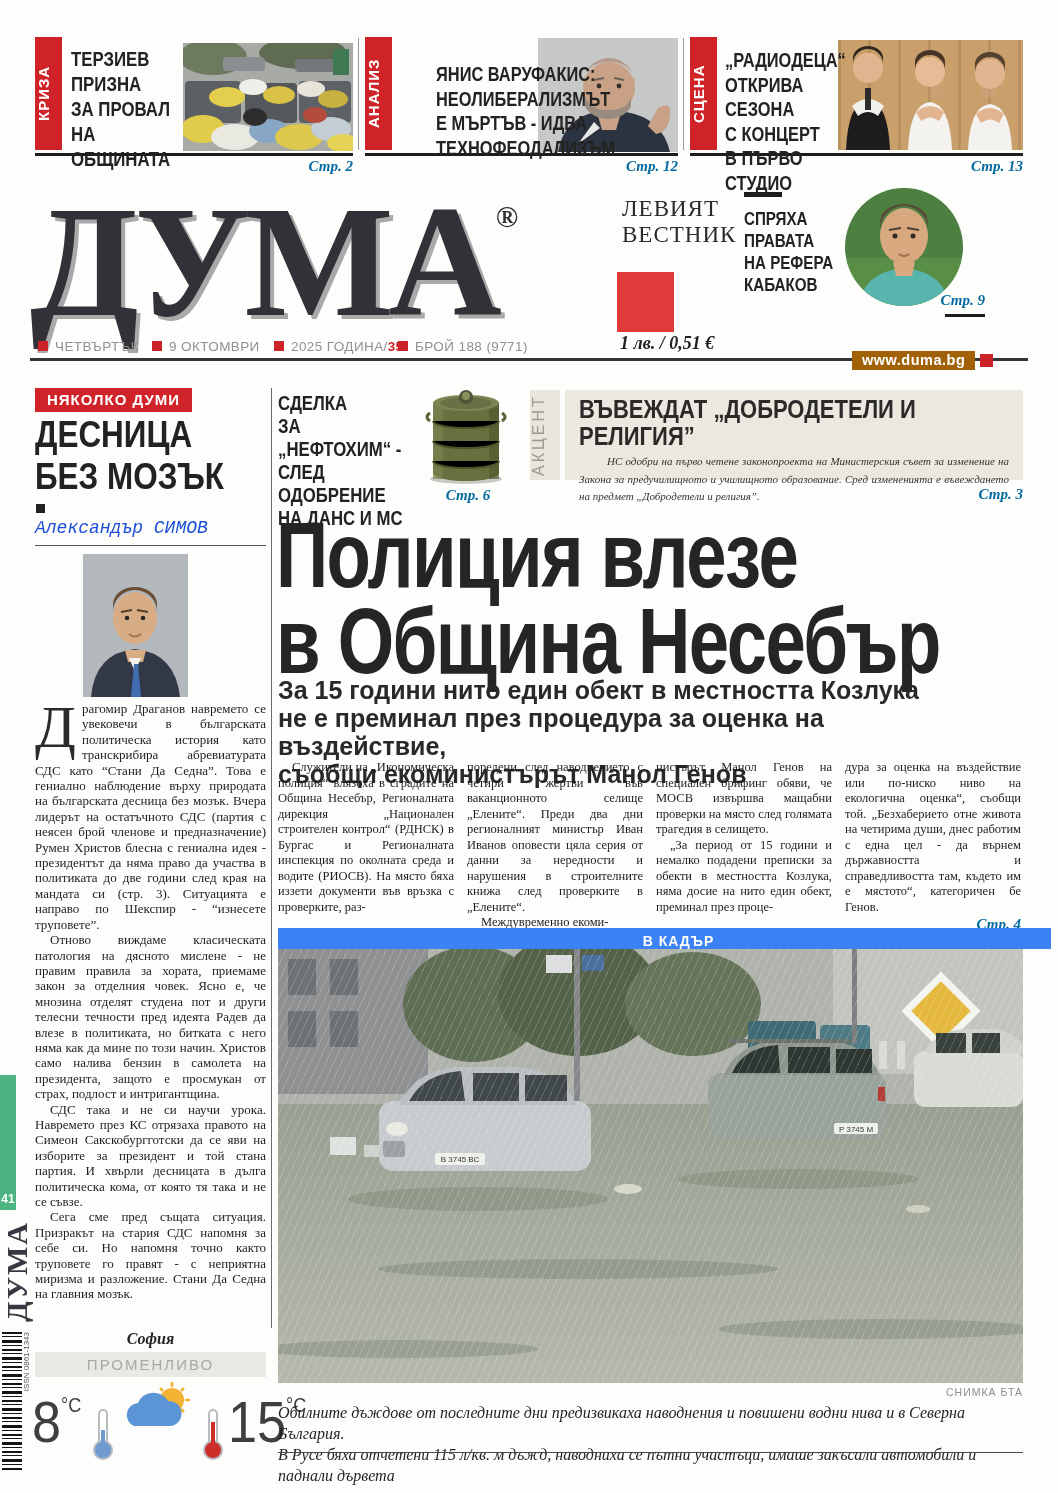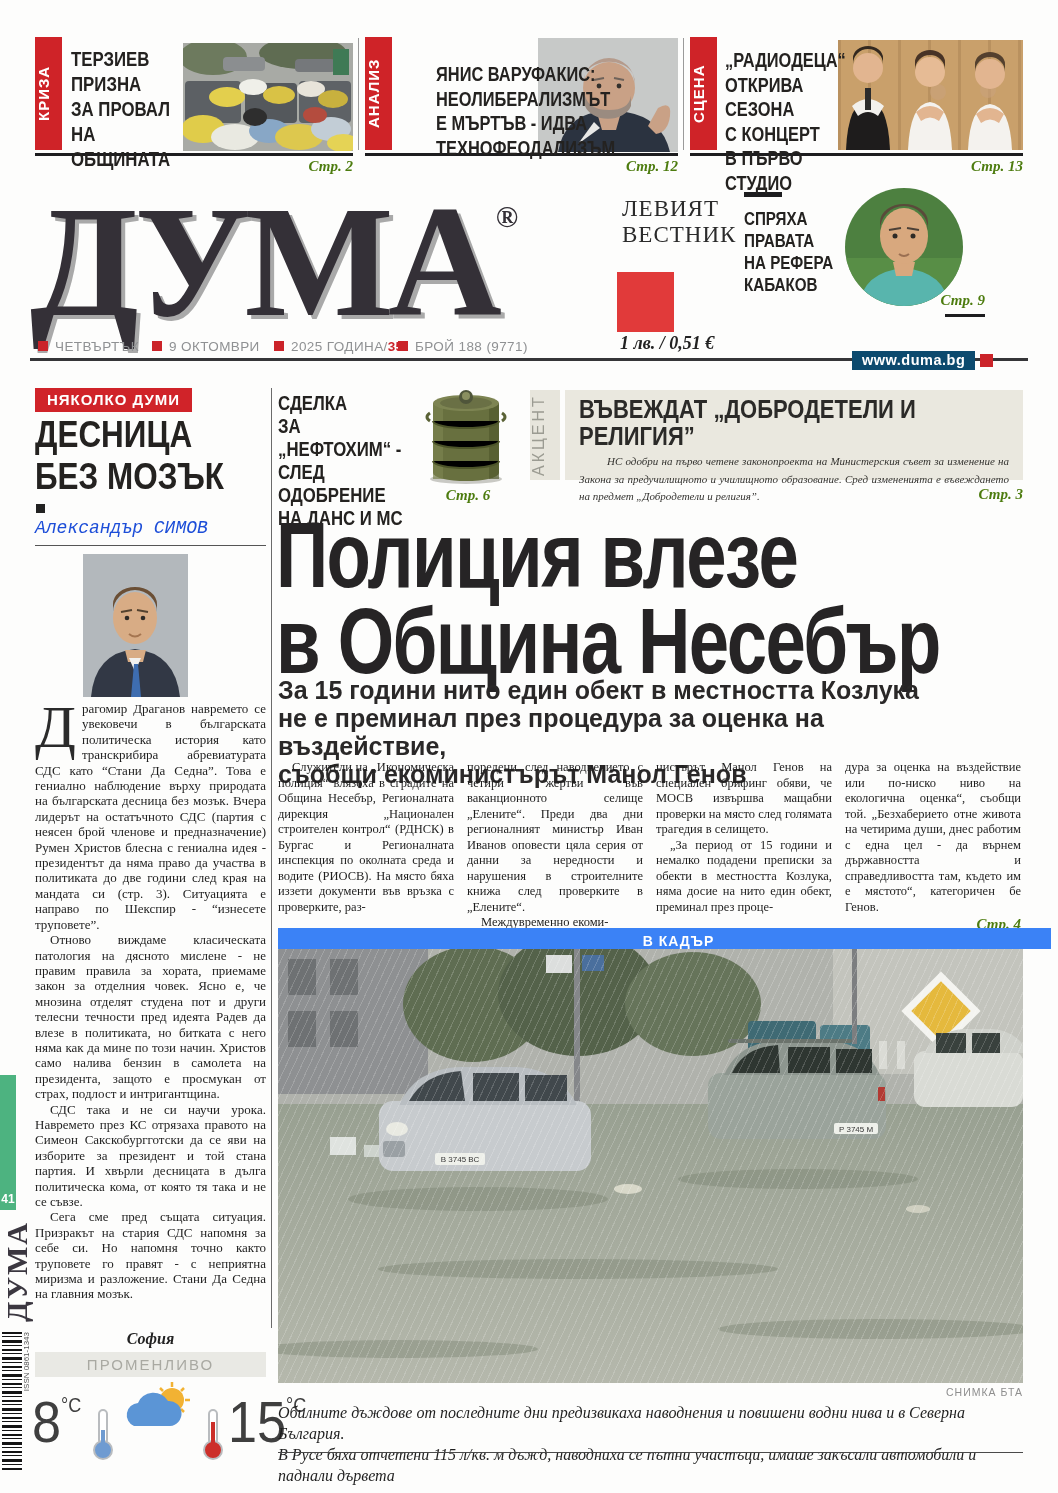--- a/index.html
+++ b/index.html
@@ -9,35 +9,35 @@
   .pre{white-space:pre-line;}
   .cond{display:inline-block;transform:scaleX(.82);transform-origin:0 0;white-space:pre-line;}
   
   .teaser-tag{position:absolute;width:27px;background:#cf2328;color:#fff;
     font-family:"Liberation Sans",sans-serif;font-weight:bold;font-size:15px;letter-spacing:1px;
     writing-mode:vertical-rl;transform:rotate(180deg);text-align:center;}
   .teaser-head{position:absolute;font-family:"Liberation Sans",sans-serif;font-weight:bold;
     color:#242220;z-index:2;}
   .teaser-rule{position:absolute;height:3px;background:#1d1d1f;}
   .vsep{position:absolute;width:1px;background:#9a9a9a;}
-  .pageref{font-style:italic;font-weight:bold;font-size:15px;color:#4d7c0f;}
+  .pageref{font-style:italic;font-weight:bold;font-size:15px;color:#0369a1;}
   
   .logo{font-size:158px;font-weight:bold;line-height:1;letter-spacing:-6px;color:#343037;
         text-shadow:4px 4px 0 #a9a9a9;}
   .logo sup{font-size:30px;letter-spacing:0;text-shadow:none;vertical-align:88px;}
   .tagline{font-size:23px;letter-spacing:1px;color:#2b2b2b;line-height:1.15;}
   .red-square{background:#e13a3a;}
   
   .info-item{position:absolute;top:339px;font-family:"Liberation Sans",sans-serif;
     font-size:13.5px;color:#8f9193;letter-spacing:.4px;white-space:nowrap;}
   .info-item .sq{display:inline-block;width:10px;height:10px;background:#cb2329;margin-right:7px;}
   .rednum{color:#cb2329;font-weight:bold;}
   .bigrule{position:absolute;left:30px;top:358px;width:998px;height:3px;background:#353538;}
   .site-box{position:absolute;left:852px;top:351px;display:flex;align-items:center;z-index:3;}
-  .site-box .bx{background:#0c4a6e;color:#fff;font-family:"Liberation Sans",sans-serif;
+  .site-box .bx{background:#a16207;color:#fff;font-family:"Liberation Sans",sans-serif;
      font-weight:bold;font-size:14.5px;padding:1px 10px 2px;letter-spacing:.5px;}
   .site-box .sq{width:13px;height:13px;background:#cb2329;margin-left:5px;}
   
   .rubric{position:absolute;left:35px;top:388px;background:#d02329;color:#fff;
     font-family:"Liberation Sans",sans-serif;font-weight:bold;font-size:15px;
     padding:3px 12px 4px;letter-spacing:1px;}
   .col-title{position:absolute;left:35px;top:414px;font-family:"Liberation Sans",sans-serif;
     font-weight:bold;font-size:37px;line-height:42px;color:#242220;}
   .author{font-style:italic;font-size:18px;color:#1d4ed8;font-family:Liberation Mono, monospace;}
   .article{position:absolute;left:35px;top:701px;width:231px;height:627px;overflow:hidden;

